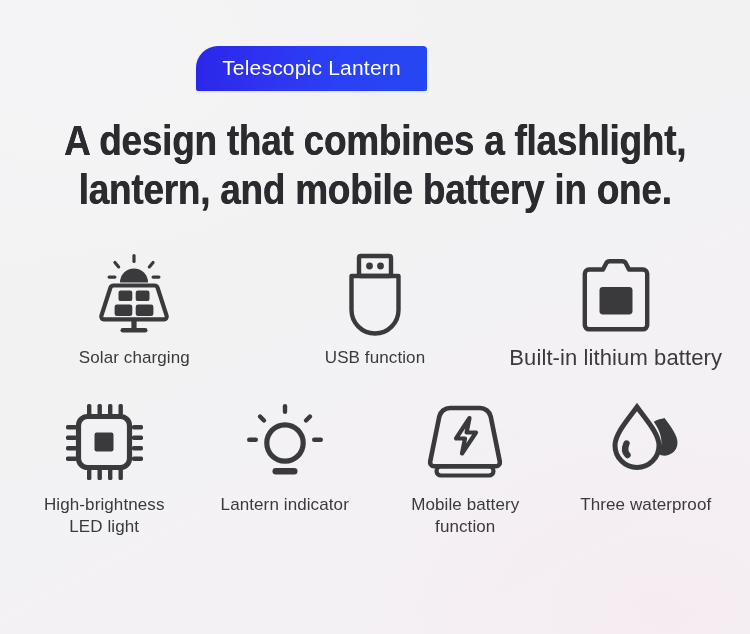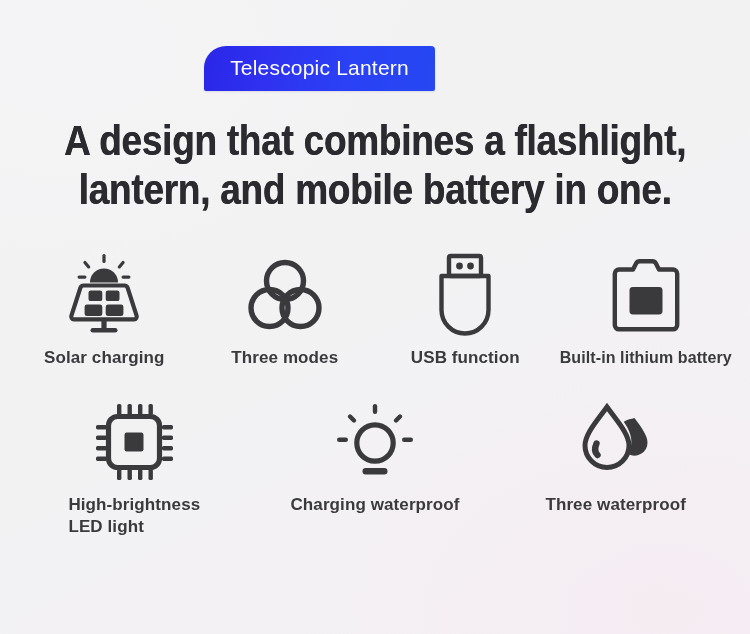--- a/index.html
+++ b/index.html
@@ -24,21 +24,21 @@
       radial-gradient(ellipse 90% 70% at 88% 96%, rgba(245,236,242,0.95) 0%, rgba(243,240,243,0.35) 48%, rgba(242,242,243,0) 72%),
       radial-gradient(ellipse 70% 55% at 10% 8%, rgba(244,244,246,0.9) 0%, rgba(242,242,243,0) 70%),
       linear-gradient(152deg, #f3f3f4 0%, #f2f2f3 42%, #f4f1f4 78%, #f6eff4 100%);
     overflow: hidden;
   }
 
   
   .badge-row {
     position: absolute;
     top: 46px;
-    left: 8px;
+    left: 0;
     width: 623px;
     display: flex;
     justify-content: center;
     align-items: center;
   }
   .badge {
     display: inline-block;
     padding: 11px 26px 13px 26px;
     background: linear-gradient(100deg, #2a26e8 0%, #2f32f0 28%, #2a41f5 62%, #2647f2 100%);
     border-radius: 22px 4px 2px 2px;
@@ -96,28 +96,29 @@
   }
   .feat-icon {
     height: 86px;
     display: flex;
     align-items: center;
     justify-content: center;
   }
   .feat-icon svg { display: block; }
   .feat-label {
     margin-top: 9px;
+    text-align: center;
     color: #3a3a3d;
     font-size: 17px;
     line-height: 22px;
-    font-weight: 700;
+    font-weight: 400;
     letter-spacing: 0.1px;
     white-space: pre-line;
   }
-  .feat-label.tight { font-size: 16px; }
+  .feat-label.tight { font-size: 22px; }
 </style>
 </head>
 <body>
 
 <div class="page">
 
   <div class="badge-row">
     <div class="badge">Telescopic Lantern</div>
   </div>
 
@@ -155,32 +156,20 @@
 
             <g fill="#3a3a3d">
               <rect x="39.4" y="65.5" width="5.2" height="9"></rect>
               <rect x="28.5" y="74" width="27" height="4.6" rx="2.3"></rect>
             </g>
           </svg>
         </div>
         <div class="feat-label">Solar charging</div>
       </div>
 
-      <div class="feat">
-        <div class="feat-icon">
-          <svg width="80" height="78" viewBox="0 0 80 78" fill="none" aria-hidden="true">
-            <g stroke="#3a3a3d" stroke-width="5.4" fill="none">
-              <circle cx="40" cy="25" r="18.5"></circle>
-              <circle cx="24.5" cy="52" r="18.5"></circle>
-              <circle cx="55.5" cy="52" r="18.5"></circle>
-            </g>
-          </svg>
-        </div>
-        <div class="feat-label">Three modes</div>
-      </div>
 
       <div class="feat">
         <div class="feat-icon">
           <svg width="66" height="86" viewBox="0 0 66 86" fill="none" aria-hidden="true">
 
             <rect x="17" y="4" width="32" height="20" rx="1.6" fill="none" stroke="#3a3a3d" stroke-width="4.4"></rect>
             <circle cx="27.5" cy="14" r="3.4" fill="#3a3a3d"></circle>
             <circle cx="38.5" cy="14" r="3.4" fill="#3a3a3d"></circle>
 
             <path d="M9.5 24 h47 v34 a23.5 23.5 0 0 1 -47 0 z" fill="none" stroke="#3a3a3d" stroke-width="4.4" stroke-linejoin="round"></path>
@@ -250,23 +239,37 @@
               <rect x="60.8" y="11.5" width="4.4" height="10" rx="2.2" transform="rotate(45 63 16.5)"></rect>
               <rect x="2" y="35.5" width="11" height="4.6" rx="2.3"></rect>
               <rect x="67" y="35.5" width="11" height="4.6" rx="2.3"></rect>
             </g>
 
             <circle cx="40" cy="41" r="18.2" fill="none" stroke="#3a3a3d" stroke-width="5.2"></circle>
 
             <rect x="27.5" y="66" width="25" height="6.4" rx="3.2" fill="#3a3a3d"></rect>
           </svg>
         </div>
-        <div class="feat-label">Charging waterproof</div>
-      </div>
-
+        <div class="feat-label">Lantern indicator</div>
+      </div>
+
+      <div class="feat">
+        <div class="feat-icon">
+          <svg width="78" height="80" viewBox="0 0 78 80" fill="none" aria-hidden="true">
+
+            <path d="M24 6 h30 a11 11 0 0 1 10.7 8.5 l9.1 45 a4 4 0 0 1 -3.92 4.8 h-61.76 a4 4 0 0 1 -3.92 -4.8 l9.1 -45 a11 11 0 0 1 10.7 -8.5 z" fill="none" stroke="#3a3a3d" stroke-width="4.6" stroke-linejoin="round"></path>
+
+            <path d="M43.5 16 l-13.5 20.5 h9 l-3 15 l14 -21 h-9.4 z" fill="none" stroke="#3a3a3d" stroke-width="4.2" stroke-linejoin="round"></path>
+
+            <rect x="10.5" y="64.5" width="57" height="9" rx="4.5" fill="none" stroke="#3a3a3d" stroke-width="4.2"></rect>
+          </svg>
+        </div>
+        <div class="feat-label">Mobile battery
+function</div>
+      </div>
 
       <div class="feat">
         <div class="feat-icon">
           <svg width="80" height="82" viewBox="0 0 80 82" fill="none" aria-hidden="true">
 
             <path d="M58.5 17 c7 9.5 13 17.5 13 24.5 a13 13 0 0 1 -19.5 11.3 c2.2 -3.6 3.4 -7.6 3.4 -11.8 c0 -7.4 -3.3 -14 -7.6 -20.3 c3.6 -2.5 7.6 -2.6 10.7 -3.7 z" fill="#3a3a3d"></path>
 
             <path d="M31 6 c10.5 14.5 22 27 22 38.5 a22 22 0 0 1 -44 0 C9 33 20.5 20.5 31 6 z" fill="none" stroke="#3a3a3d" stroke-width="5"></path>
 
             <path d="M20.5 42.5 c-2 4.5 -1.5 9 1 11.5" fill="none" stroke="#3a3a3d" stroke-width="6.4" stroke-linecap="round"></path>

